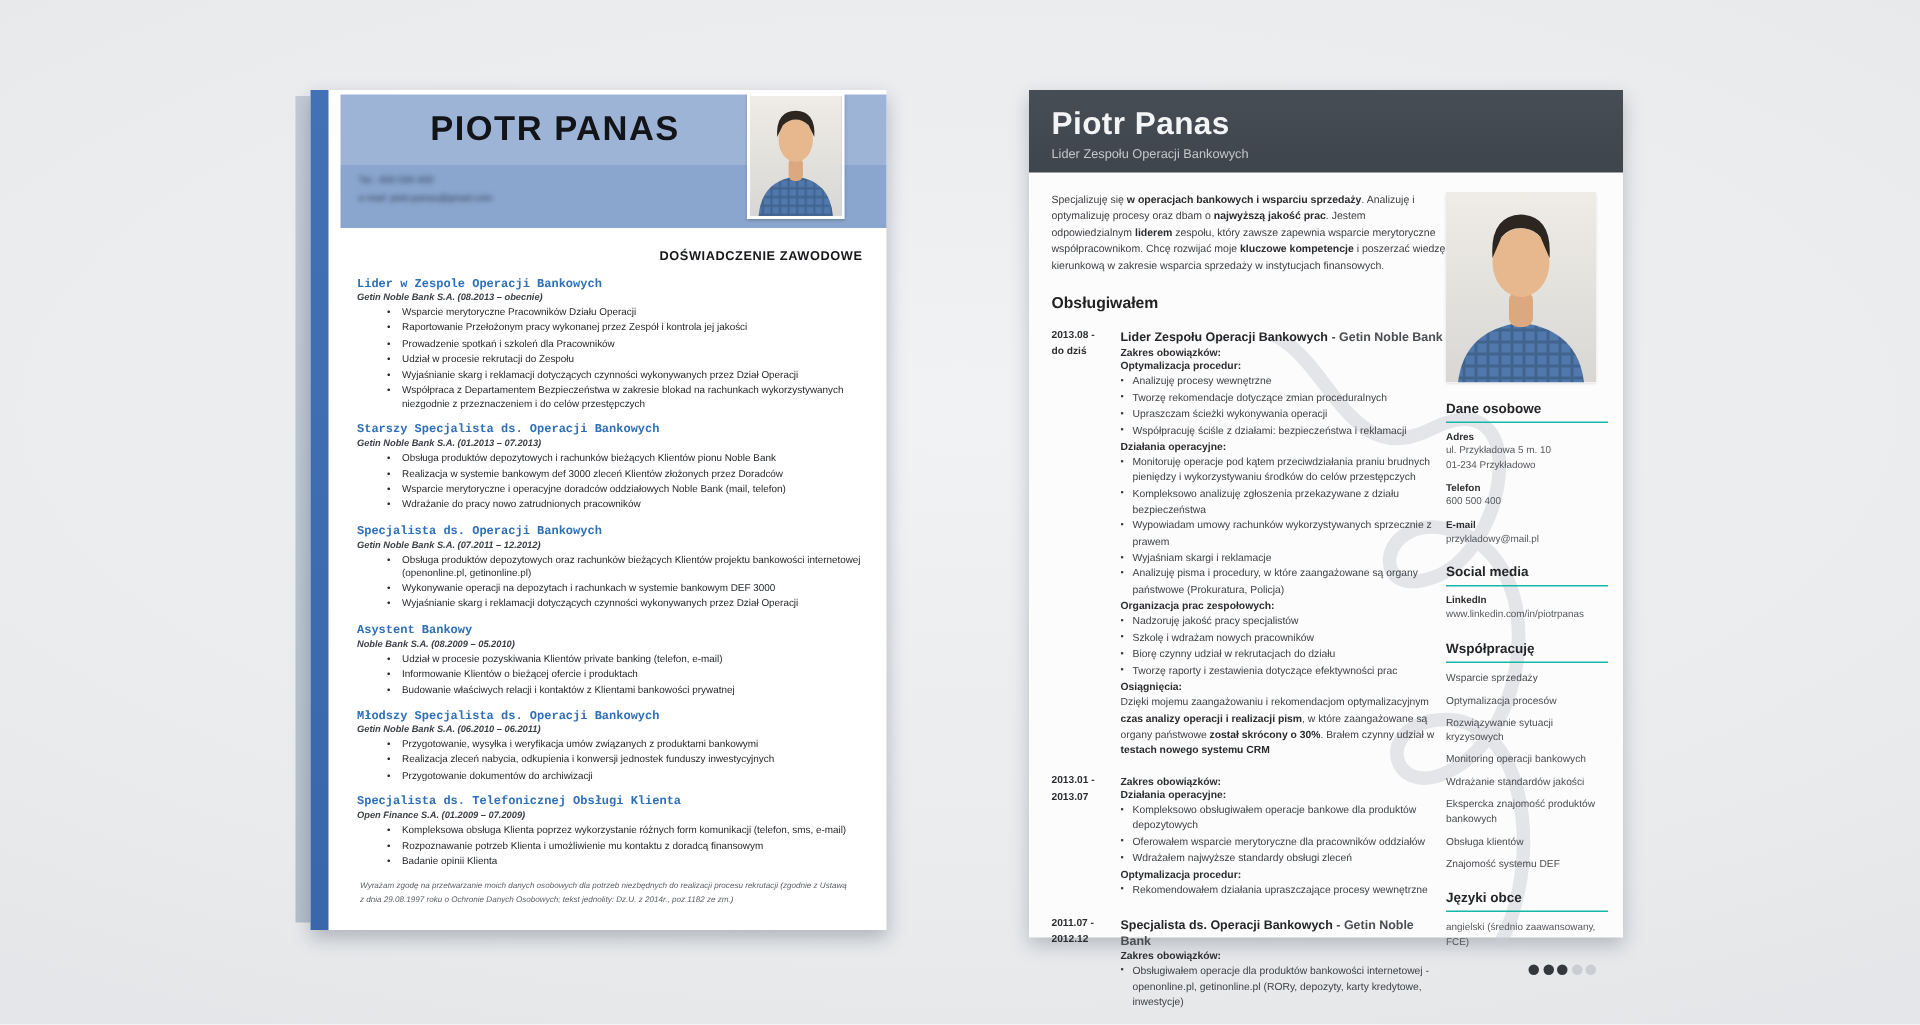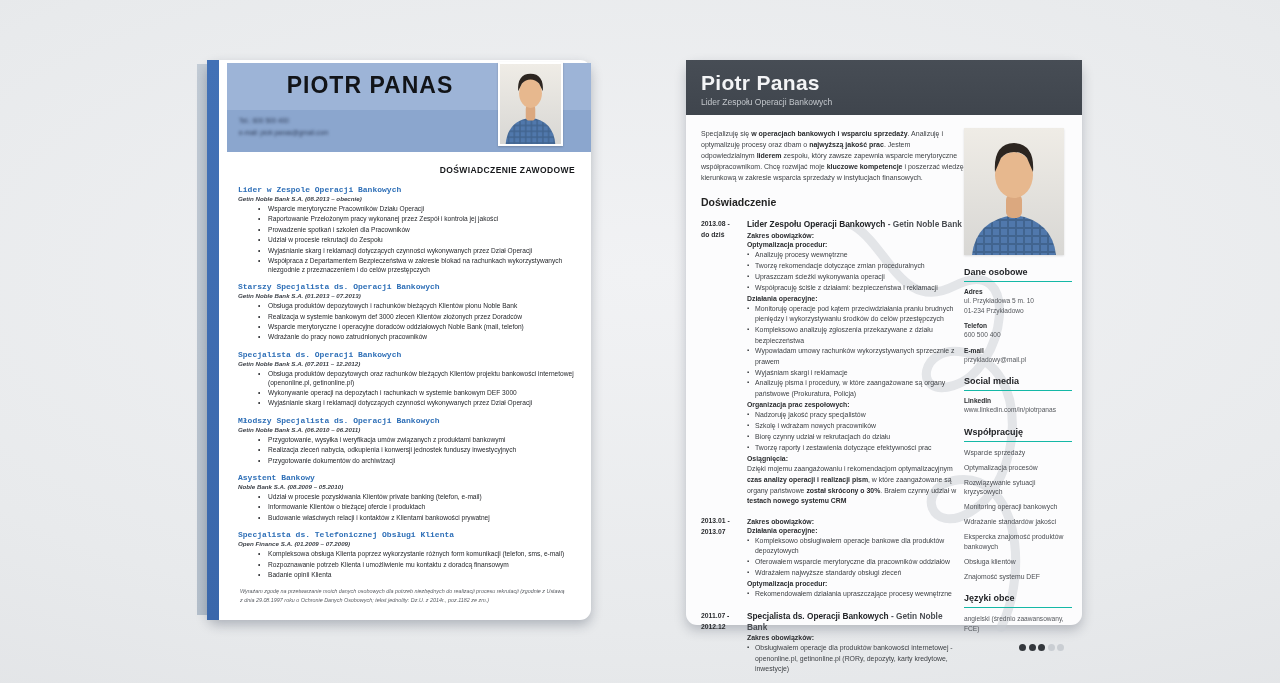--- a/index.html
+++ b/index.html
@@ -4,21 +4,21 @@
 <style>
   html,body{margin:0;padding:0;}
   body{width:1280px;height:683px;overflow:hidden;position:relative;
        font-family:"Liberation Sans","DejaVu Sans",sans-serif;
        background:radial-gradient(120% 95% at 50% 40%, #f1f2f4 0%, #e8eaec 55%, #dee0e3 100%);}
   .stage{position:absolute;inset:0;}
 
   
   .underlay{position:absolute;left:197px;top:64px;width:16px;height:551px;
             background:linear-gradient(180deg,#c3ccd6,#b5c0cc);}
-  .page{position:absolute;background:#fff;border-radius:11px;}
+  .page{position:absolute;background:#fff;}
   .page.left{left:207px;top:60px;width:384px;height:560px;
              box-shadow:0 5px 12px rgba(30,40,60,.28);}
   .accent-bar{position:absolute;left:0;top:0;width:12px;height:100%;
               background:linear-gradient(180deg,#4271b6,#3a67ab);}
   .lp-head{position:absolute;left:20px;right:0;top:3px;height:89px;}
   .lp-top{height:47px;background:#9db4d7;}
   .lp-bottom{height:42px;background:#8ba6ce;padding:5px 0 0 12px;box-sizing:border-box;}
   .lp-title{font-size:23px;font-weight:800;letter-spacing:1px;color:#121418;
             text-align:center;padding:9px 78px 0 0;}
   .blurline{font-size:6.5px;color:#2e3c57;line-height:1.85;filter:blur(1.6px);}
@@ -140,35 +140,35 @@
           <div class="job">
             <h3>Specjalista ds. Operacji Bankowych</h3>
             <div class="meta">Getin Noble Bank S.A. (07.2011 – 12.2012)</div>
             <ul>
               <li>Obsługa produktów depozytowych oraz rachunków bieżących Klientów projektu bankowości internetowej (openonline.pl, getinonline.pl)</li>
               <li>Wykonywanie operacji na depozytach i rachunkach w systemie bankowym DEF 3000</li>
               <li>Wyjaśnianie skarg i reklamacji dotyczących czynności wykonywanych przez Dział Operacji</li>
             </ul>
           </div>
           <div class="job">
+            <h3>Asystent Bankowy</h3>
+            <div class="meta">Noble Bank S.A. (08.2009 – 05.2010)</div>
+            <ul>
+              <li>Udział w procesie pozyskiwania Klientów private banking (telefon, e-mail)</li>
+              <li>Informowanie Klientów o bieżącej ofercie i produktach</li>
+              <li>Budowanie właściwych relacji i kontaktów z Klientami bankowości prywatnej</li>
+            </ul>
+          </div>
+          <div class="job">
             <h3>Młodszy Specjalista ds. Operacji Bankowych</h3>
             <div class="meta">Getin Noble Bank S.A. (06.2010 – 06.2011)</div>
             <ul>
               <li>Przygotowanie, wysyłka i weryfikacja umów związanych z produktami bankowymi</li>
               <li>Realizacja zleceń nabycia, odkupienia i konwersji jednostek funduszy inwestycyjnych</li>
               <li>Przygotowanie dokumentów do archiwizacji</li>
-            </ul>
-          </div>
-          <div class="job">
-            <h3>Asystent Bankowy</h3>
-            <div class="meta">Noble Bank S.A. (08.2009 – 05.2010)</div>
-            <ul>
-              <li>Udział w procesie pozyskiwania Klientów private banking (telefon, e-mail)</li>
-              <li>Informowanie Klientów o bieżącej ofercie i produktach</li>
-              <li>Budowanie właściwych relacji i kontaktów z Klientami bankowości prywatnej</li>
             </ul>
           </div>
           <div class="job">
             <h3>Specjalista ds. Telefonicznej Obsługi Klienta</h3>
             <div class="meta">Open Finance S.A. (01.2009 – 07.2009)</div>
             <ul>
               <li>Kompleksowa obsługa Klienta poprzez wykorzystanie różnych form komunikacji (telefon, sms, e-mail)</li>
               <li>Rozpoznawanie potrzeb Klienta i umożliwienie mu kontaktu z doradcą finansowym</li>
               <li>Badanie opinii Klienta</li>
             </ul>
@@ -182,21 +182,21 @@
     <svg class="watermark" viewBox="0 0 380 420">
       <path d="M30 40 C90 -10 130 110 185 55 C240 0 260 120 215 150 C180 175 170 120 215 115 C285 108 310 220 270 265 C240 300 210 260 245 240 C300 210 345 300 335 365" transform="rotate(18 190 210)" stroke="#c9ced4" stroke-width="9" fill="none" stroke-linecap="round" opacity="0.5"></path>
     </svg>
     <header class="rp-head">
       <h1>Piotr Panas</h1>
       <div class="rp-sub">Lider Zespołu Operacji Bankowych</div>
     </header>
     <div class="rp-body">
       <div class="rp-main">
         <p class="summary" id="summary"><span>Specjalizuję się </span><b>w operacjach bankowych i wsparciu sprzedaży</b><span>. Analizuję i optymalizuję procesy oraz dbam o </span><b>najwyższą jakość prac</b><span>. Jestem odpowiedzialnym </span><b>liderem</b><span> zespołu, który zawsze zapewnia wsparcie merytoryczne współpracownikom. Chcę rozwijać moje </span><b>kluczowe kompetencje</b><span> i poszerzać wiedzę kierunkową w zakresie wsparcia sprzedaży w instytucjach finansowych.</span></p>
-        <h3>Doświadczenie</h3>
+        <h3>Obsługiwałem</h3>
         <div class="rule"></div>
         <div id="right-jobs">
             <div class="rjob">
               <div class="rdates">
                 <span>2013.08 -</span>
                 <span>do dziś</span>
               </div>
               <div>
                 <div class="rtitle"><span>Lider Zespołu Operacji Bankowych</span><span class="co"> - Getin Noble Bank</span></div>
                 <div class="rblock-h">Zakres obowiązków:</div>

